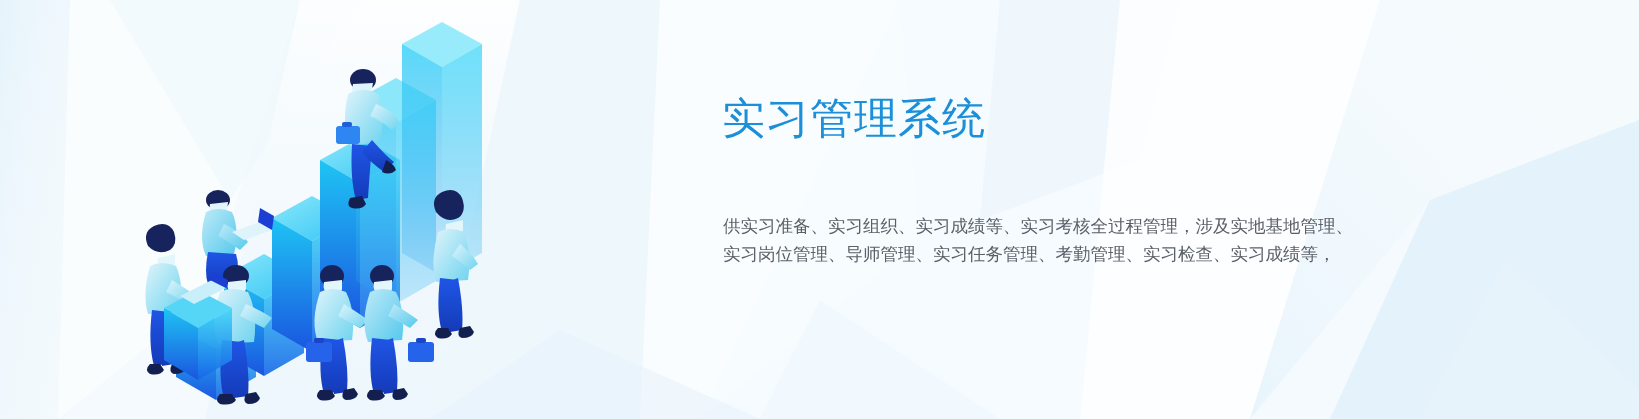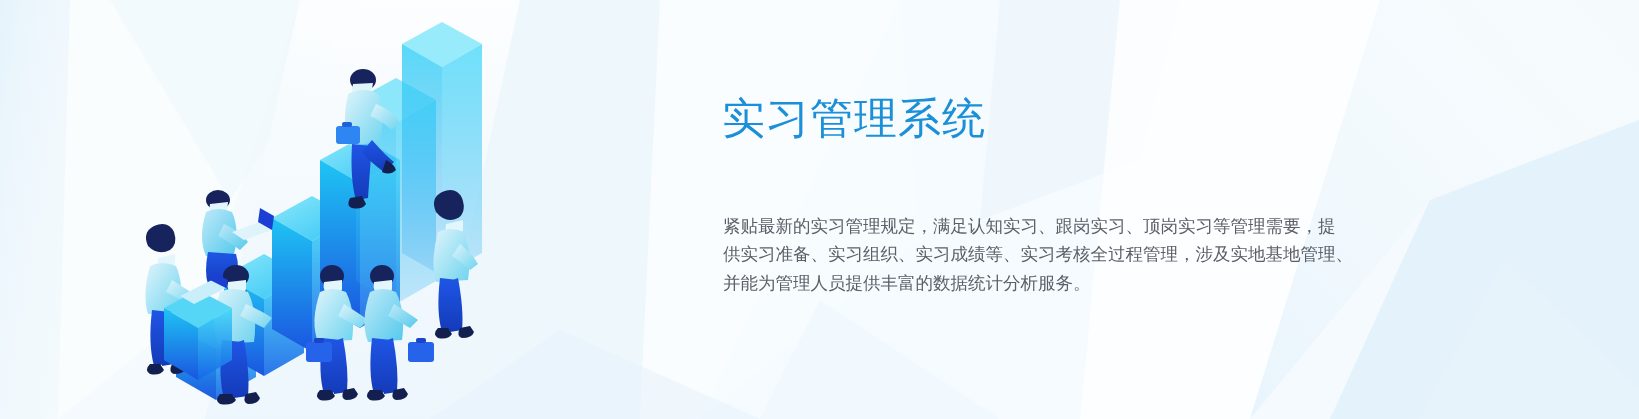--- a/index.html
+++ b/index.html
@@ -230,18 +230,17 @@
       <path d="M320,270 q-4,34 2,54 l12,-2 q2,-30 4,-50z" fill="url(#pant)"></path>
       <path d="M338,270 q6,32 4,52 l-12,2 q0,-28 -2,-50z" fill="url(#pant)"></path>
       <path d="M318,320 q-6,6 0,10 q10,2 14,-4 l-4,-6z" fill="#13204f"></path>
       <path d="M340,320 q-4,8 2,10 q10,0 12,-6 l-4,-6z" fill="#13204f"></path>
     </g>
   </svg>
 
   <div class="copy">
     <h1 class="title">实习管理系统</h1>
     <div class="desc">
-      <p>紧贴最新的实习管理规定，满足认知实习、跟岗实习、顶岗实习等管理需要，提</p>
       <p>供实习准备、实习组织、实习成绩等、实习考核全过程管理，涉及实地基地管理、</p>
-      <p>并能为管理人员提供丰富的数据统计分析服务。</p>
+      <p>实习岗位管理、导师管理、实习任务管理、考勤管理、实习检查、实习成绩等，</p>
     </div>
   </div>
 </div>
 
 </body></html>

